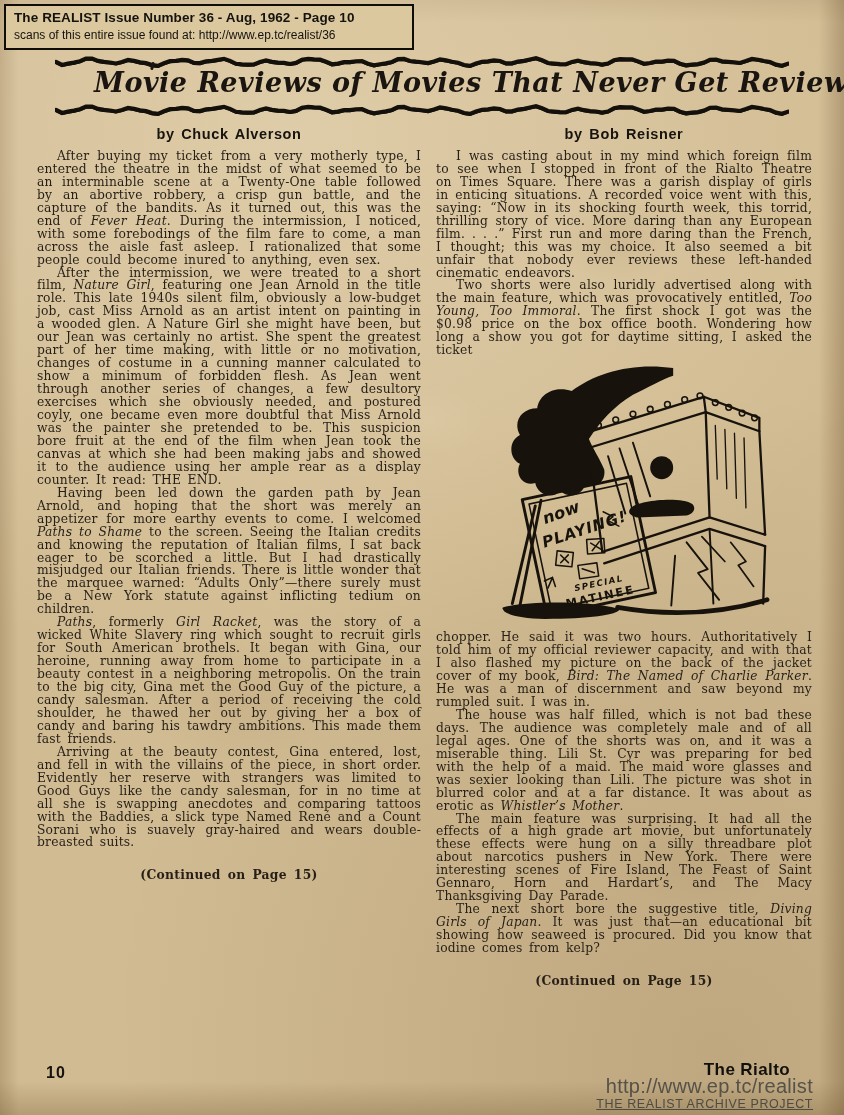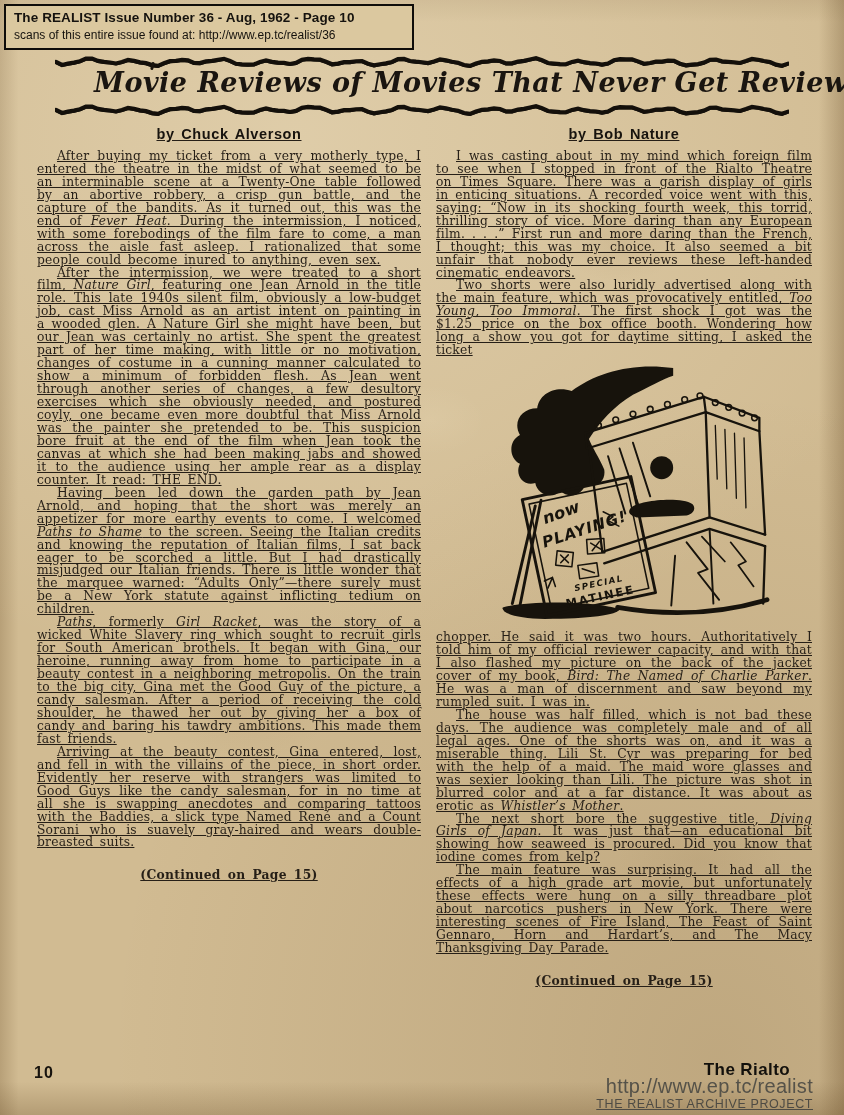--- a/index.html
+++ b/index.html
@@ -35,37 +35,37 @@
   .rule .w1{stroke-width:4.2px;}
   .rule .w2{stroke-width:1.6px;transform:translateY(1.3px);}
   .ink-mark{position:absolute;left:151px;top:62px;width:3px;height:8px;background:#1a150f;border-radius:2px;transform:rotate(14deg);}
   .main-title{
     position:absolute;top:67px;left:56px;width:732px;text-align:center;
     font-family:"DejaVu Serif",serif;font-style:italic;font-weight:bold;
     font-size:27px;color:#1a1510;letter-spacing:.5px;white-space:nowrap;margin-left:38px;
   }
   .columns{position:absolute;top:126px;left:37px;width:775px;display:flex;gap:15px;color:#261f17;}
   .col{font-family:"DejaVu Serif",serif;font-size:12.3px;line-height:12.95px;
-       text-align:justify;letter-spacing:.2px;word-spacing:2.4px;text-decoration:underline;}
+       text-align:justify;letter-spacing:.2px;word-spacing:2.4px;}
   .col.left{width:384px;} .col.right{width:376px;}
   .byline{font-family:"Liberation Sans",sans-serif;font-weight:bold;font-size:14.5px;
           text-align:center;letter-spacing:.6px;word-spacing:2px;margin:2px 0 9px;color:#17130e;}
   .para{margin:0;text-indent:20px;}
   .para.noindent{text-indent:0;}
   .it{font-style:italic;}
   .continued{font-weight:bold;text-align:center;margin-top:20px;letter-spacing:.3px;}
   .illustration{margin:7px 0 5px 38px;width:316px;}
   .booth .ln{stroke:#17130c;fill:none;stroke-linecap:round;stroke-linejoin:round;}
   .booth .fillink{fill:#17130c;stroke:none;}
   .sign-text{fill:#17130c;stroke:none;font-family:"DejaVu Sans",sans-serif;}
   .hand-now{font-style:italic;font-weight:bold;font-size:17px;}
   .hand-playing{font-style:italic;font-weight:bold;font-size:16px;letter-spacing:1px;}
   .hand-special{font-style:italic;font-weight:bold;font-size:9px;letter-spacing:1.5px;}
   .hand-matinee{font-weight:bold;font-size:12px;letter-spacing:2px;}
-  .page-number{position:absolute;left:34px;top:1064px;font:bold 16px "Liberation Sans",sans-serif;color:#17130e;letter-spacing:1px;}
+  .page-number{position:absolute;left:46px;top:1064px;font:bold 16px "Liberation Sans",sans-serif;color:#17130e;letter-spacing:1px;}
   .magazine-name{position:absolute;right:54px;top:1060px;font:bold 17px "Liberation Sans",sans-serif;color:#12100c;letter-spacing:.4px;}
   .archive-url{position:absolute;right:31px;top:1075px;font:20px "Liberation Sans",sans-serif;color:#555249;letter-spacing:.3px;}
   .archive-name{position:absolute;right:31px;top:1097px;font:12.5px "Liberation Sans",sans-serif;color:#4e4b44;letter-spacing:.6px;text-decoration:underline;}
 </style>
 </head>
 <body>
 
 <div class="page">
 
   <div class="scan-header">
@@ -95,24 +95,24 @@
           <p class="para"><span>After buying my ticket from a very motherly type, I entered the theatre in the midst of what seemed to be an interminable scene at a Twenty-One table followed by an abortive robbery, a crisp gun battle, and the capture of the bandits. As it turned out, this was the end of </span><span class="it">Fever Heat</span><span>. During the intermission, I noticed, with some forebodings of the film fare to come, a man across the aisle fast asleep. I rationalized that some people could become inured to anything, even sex.</span></p>
           <p class="para"><span>After the intermission, we were treated to a short film, </span><span class="it">Nature Girl</span><span>, featuring one Jean Arnold in the title role. This late 1940s silent film, obviously a low-budget job, cast Miss Arnold as an artist intent on painting in a wooded glen. A Nature Girl she might have been, but our Jean was certainly no artist. She spent the greatest part of her time making, with little or no motivation, changes of costume in a cunning manner calculated to show a minimum of forbidden flesh. As Jean went through another series of changes, a few desultory exercises which she obviously needed, and postured coyly, one became even more doubtful that Miss Arnold was the painter she pretended to be. This suspicion bore fruit at the end of the film when Jean took the canvas at which she had been making jabs and showed it to the audience using her ample rear as a display counter. It read: THE END.</span></p>
           <p class="para"><span>Having been led down the garden path by Jean Arnold, and hoping that the short was merely an appetizer for more earthy events to come. I welcomed </span><span class="it">Paths to Shame</span><span> to the screen. Seeing the Italian credits and knowing the reputation of Italian films, I sat back eager to be scorched a little. But I had drastically misjudged our Italian friends. There is little wonder that the marquee warned: “Adults Only”—there surely must be a New York statute against inflicting tedium on children.</span></p>
           <p class="para"><span class="it">Paths</span><span>, formerly </span><span class="it">Girl Racket</span><span>, was the story of a wicked White Slavery ring which sought to recruit girls for South American brothels. It began with Gina, our heroine, running away from home to participate in a beauty contest in a neighboring metropolis. On the train to the big city, Gina met the Good Guy of the picture, a candy salesman. After a period of receiving the cold shoulder, he thawed her out by giving her a box of candy and baring his tawdry ambitions. This made them fast friends.</span></p>
           <p class="para"><span>Arriving at the beauty contest, Gina entered, lost, and fell in with the villains of the piece, in short order. Evidently her reserve with strangers was limited to Good Guys like the candy salesman, for in no time at all she is swapping anecdotes and comparing tattoos with the Baddies, a slick type Named René and a Count Sorani who is suavely gray-haired and wears double-breasted suits.</span></p>
         </div>
       <div class="continued">(Continued on Page 15)</div>
     </div>
 
     <div class="col right">
-      <div class="byline">by Bob Nature</div>
+      <div class="byline">by Bob Reisner</div>
       <div>
           <p class="para"><span>I was casting about in my mind which foreign film to see when I stopped in front of the Rialto Theatre on Times Square. There was a garish display of girls in enticing situations. A recorded voice went with this, saying: “Now in its shocking fourth week, this torrid, thrilling story of vice. More daring than any European film. . . .” First run and more daring than the French, I thought; this was my choice. It also seemed a bit unfair that nobody ever reviews these left-handed cinematic endeavors.</span></p>
-          <p class="para"><span>Two shorts were also luridly advertised along with the main feature, which was provocatively entitled, </span><span class="it">Too Young, Too Immoral</span><span>. The first shock I got was the $1.25 price on the box office booth. Wondering how long a show you got for daytime sitting, I asked the ticket</span></p>
+          <p class="para"><span>Two shorts were also luridly advertised along with the main feature, which was provocatively entitled, </span><span class="it">Too Young, Too Immoral</span><span>. The first shock I got was the $0.98 price on the box office booth. Wondering how long a show you got for daytime sitting, I asked the ticket</span></p>
         </div>
 
       <div class="illustration">
         <svg class="booth" width="316" height="259" viewBox="0 0 330 270">
 
           <path class="fillink" d="M208,4 C168,-2 128,8 102,28 C86,22 68,30 66,46 C50,46 40,60 48,74 C36,80 36,98 48,104 C42,116 52,128 64,124 C66,136 82,142 90,132 C98,140 112,138 116,126 C128,130 138,122 136,110 C130,96 124,88 120,78 C132,60 146,44 166,32 C182,24 196,16 208,12 Z"></path>
           <g class="ln" stroke-width="2.4">
 
             <path d="M116,72 L240,34 M118,88 L242,50 M116,72 L118,88 M240,34 L242,50"></path>
             <path d="M240,34 L298,56 M242,50 L298,70 M298,56 L298,70"></path>
@@ -177,22 +177,22 @@
             </g>
             <text class="sign-text hand-special" x="96" y="233">SPECIAL</text>
             <text class="sign-text hand-matinee" x="84" y="248">MATINEE</text>
           </g>
         </svg>
       </div>
 
       <div>
           <p class="para noindent"><span>chopper. He said it was two hours. Authoritatively I told him of my official reviewer capacity, and with that I also flashed my picture on the back of the jacket cover of my book, </span><span class="it">Bird: The Named of Charlie Parker</span><span>. He was a man of discernment and saw beyond my rumpled suit. I was in.</span></p>
           <p class="para"><span>The house was half filled, which is not bad these days. The audience was completely male and of all legal ages. One of the shorts was on, and it was a miserable thing. Lili St. Cyr was preparing for bed with the help of a maid. The maid wore glasses and was sexier looking than Lili. The picture was shot in blurred color and at a far distance. It was about as erotic as </span><span class="it">Whistler’s Mother</span><span>.</span></p>
+          <p class="para"><span>The main feature was surprising. It had all the effects of a high grade art movie, but unfortunately these effects were hung on a silly threadbare plot about narcotics pushers in New York. There were interesting scenes of Fire Island, The Feast of Saint Gennaro, Horn and Hardart’s, and The Macy Thanksgiving Day Parade.</span></p>
           <p class="para"><span>The next short bore the suggestive title, </span><span class="it">Diving Girls of Japan</span><span>. It was just that—an educational bit showing how seaweed is procured. Did you know that iodine comes from kelp?</span></p>
-          <p class="para"><span>The main feature was surprising. It had all the effects of a high grade art movie, but unfortunately these effects were hung on a silly threadbare plot about narcotics pushers in New York. There were interesting scenes of Fire Island, The Feast of Saint Gennaro, Horn and Hardart’s, and The Macy Thanksgiving Day Parade.</span></p>
         </div>
       <div class="continued">(Continued on Page 15)</div>
     </div>
   </div>
 
   <div class="page-number">10</div>
   <div class="magazine-name">The Rialto</div>
   <div class="archive-url">http://www.ep.tc/realist</div>
   <div class="archive-name">THE REALIST ARCHIVE PROJECT</div>
 

